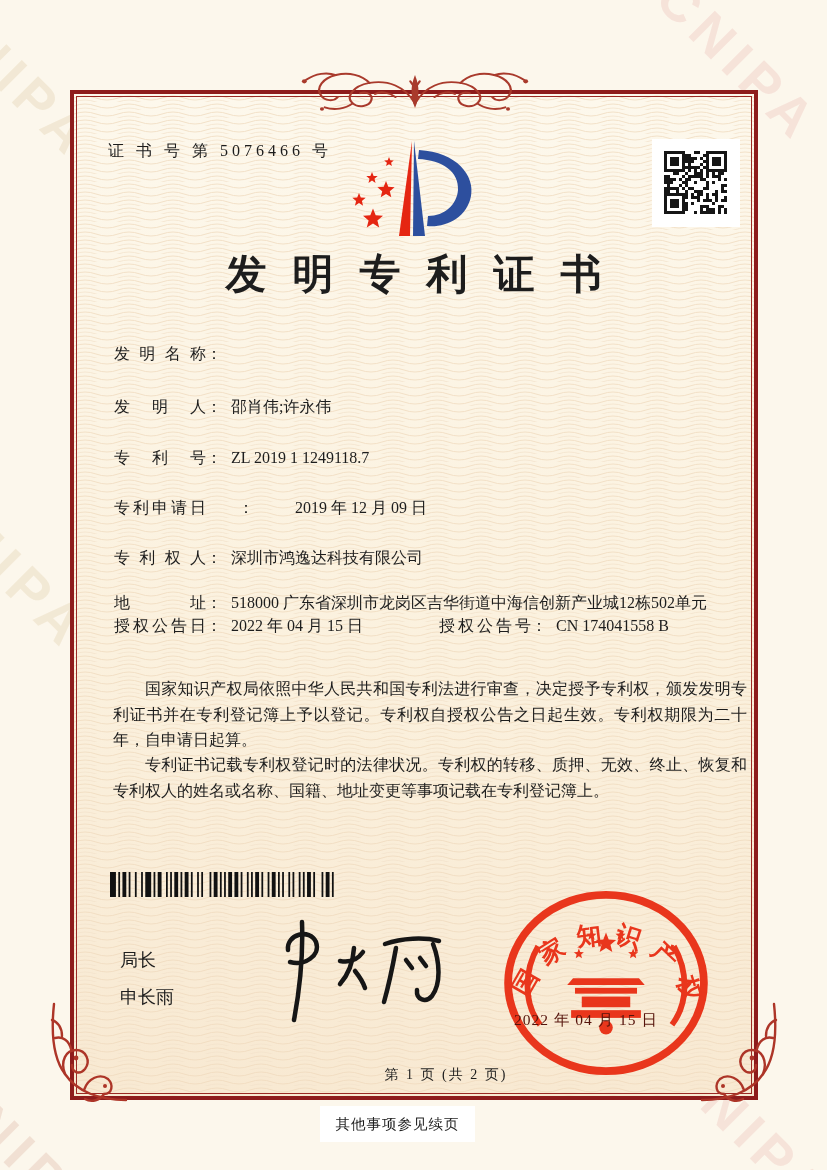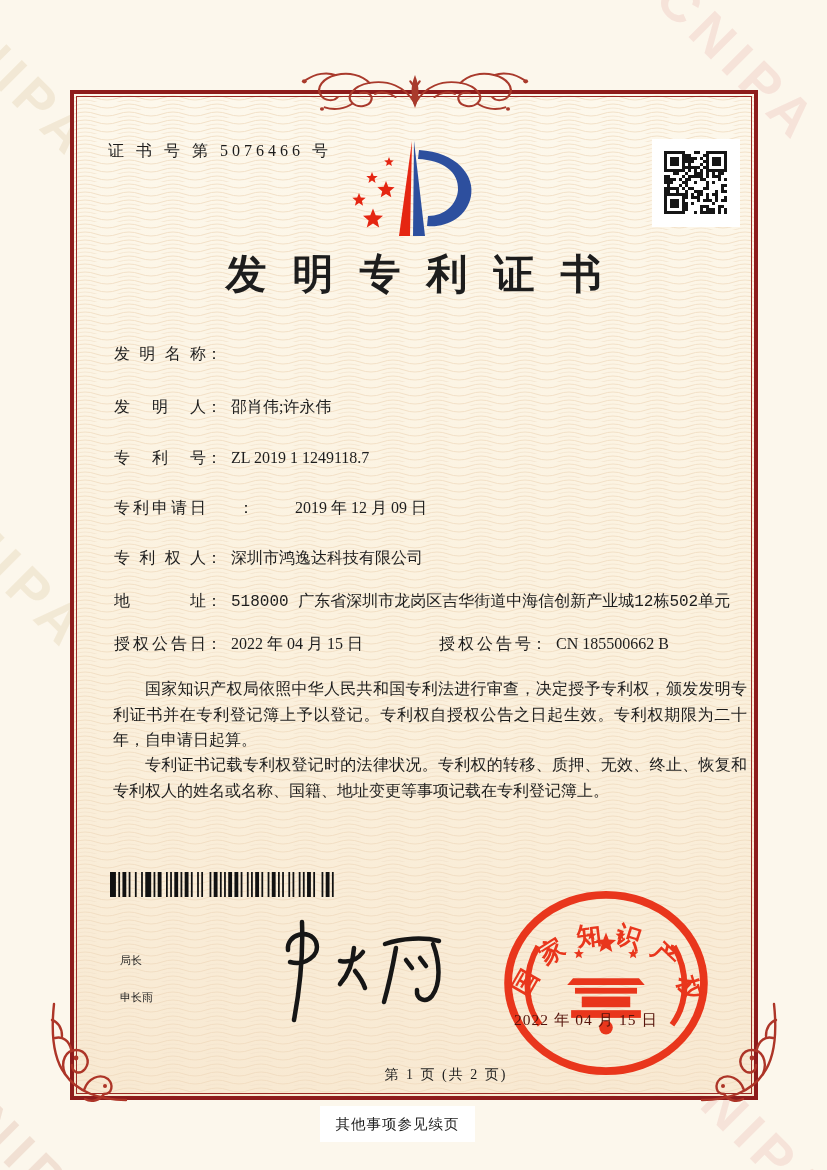--- a/index.html
+++ b/index.html
@@ -27,21 +27,21 @@
          letter-spacing:26px;padding-left:26px;box-sizing:border-box;z-index:5;}
   .row{position:absolute;left:114px;font-size:16px;display:flex;z-index:5;line-height:27px;}
   .lab{display:inline-block;width:92px;text-align:justify;text-align-last:justify;flex:none;}
   .colon{flex:none;width:17px;}
   .val{margin-left:8px;}
   .row.addr .val{width:505px;word-break:break-all;}
   .grant2{margin-left:18px;display:flex;}
   .para{position:absolute;left:113px;width:634px;font-size:16px;line-height:25.5px;
         text-align:justify;text-indent:2em;z-index:5;}
   .barcode{position:absolute;left:110px;top:872px;width:224px;height:25px;z-index:5;}
-  .signer{position:absolute;left:120px;top:942px;font-size:11px;line-height:37px;z-index:5;}
+  .signer{position:absolute;left:120px;top:942px;font-size:18px;line-height:37px;z-index:5;}
   .signature{position:absolute;left:236px;top:916px;width:215px;height:110px;z-index:6;}
   .seal{position:absolute;left:500px;top:888px;width:212px;height:190px;z-index:6;opacity:.93;}
   .seal-date{position:absolute;left:514px;top:1010px;font-size:15.5px;letter-spacing:1px;
              color:#55130b;white-space:nowrap;z-index:7;}
   .page-info{position:absolute;left:70px;top:1066px;width:688px;text-align:center;font-size:14px;
              letter-spacing:2px;z-index:5;padding-left:32px;}
   .note-box{position:absolute;left:320px;top:1106px;width:155px;height:36px;background:#ffffff;
             text-align:center;line-height:36px;font-size:14.5px;letter-spacing:1px;z-index:5;}
 </style>
 </head>
@@ -393,34 +393,34 @@
   <div class="row" style="top:494px;gap:32px;">
     <span class="lab">专利申请日</span>
       <span class="colon">：</span>
     <span class="val">2019 年 12 月 09 日</span>
   </div>
   <div class="row" style="top:544px;">
     <span class="lab">专利权人</span>
       <span class="colon">：</span>
     <span class="val">深圳市鸿逸达科技有限公司</span>
   </div>
-  <div class="row addr" style="top:589px;font-family:Liberation Mono, monospace;">
+  <div class="row addr" style="top:589px;">
     <span class="lab">地址</span>
       <span class="colon">：</span>
     <span class="val">518000 广东省深圳市龙岗区吉华街道中海信创新产业城12栋502单元</span>
   </div>
 
-  <div class="row" style="top:630px;">
+  <div class="row" style="top:612px;">
     <span class="lab">授权公告日</span>
       <span class="colon">：</span>
     <span class="val" style="width:190px;">2022 年 04 月 15 日</span>
     <span class="grant2">
       <span class="lab">授权公告号</span>
         <span class="colon">：</span>
-      <span class="val">CN 185500662 B</span>
+      <span class="val">CN 174041558 B</span>
     </span>
   </div>
 
   <div class="para" style="top:676px;">国家知识产权局依照中华人民共和国专利法进行审查，决定授予专利权，颁发发明专利证书并在专利登记簿上予以登记。专利权自授权公告之日起生效。专利权期限为二十年，自申请日起算。</div>
   <div class="para" style="top:752px;">专利证书记载专利权登记时的法律状况。专利权的转移、质押、无效、终止、恢复和专利权人的姓名或名称、国籍、地址变更等事项记载在专利登记簿上。</div>
 
   <svg class="barcode" id="barcode-svg" viewBox="0 0 224 25" preserveAspectRatio="none">
       <rect x="0.00" y="0" width="5.92" height="25" fill="#111"></rect>
       <rect x="8.30" y="0" width="1.77" height="25" fill="#111"></rect>
       <rect x="12.44" y="0" width="3.85" height="25" fill="#111"></rect>

